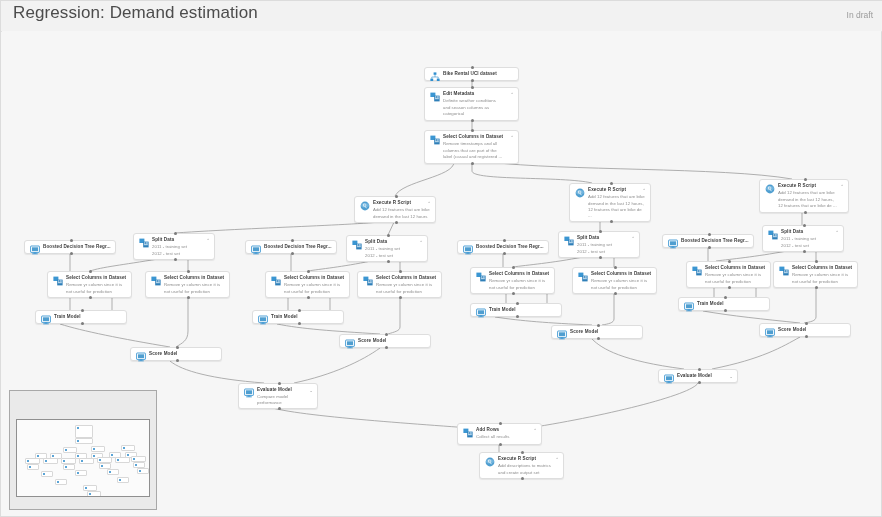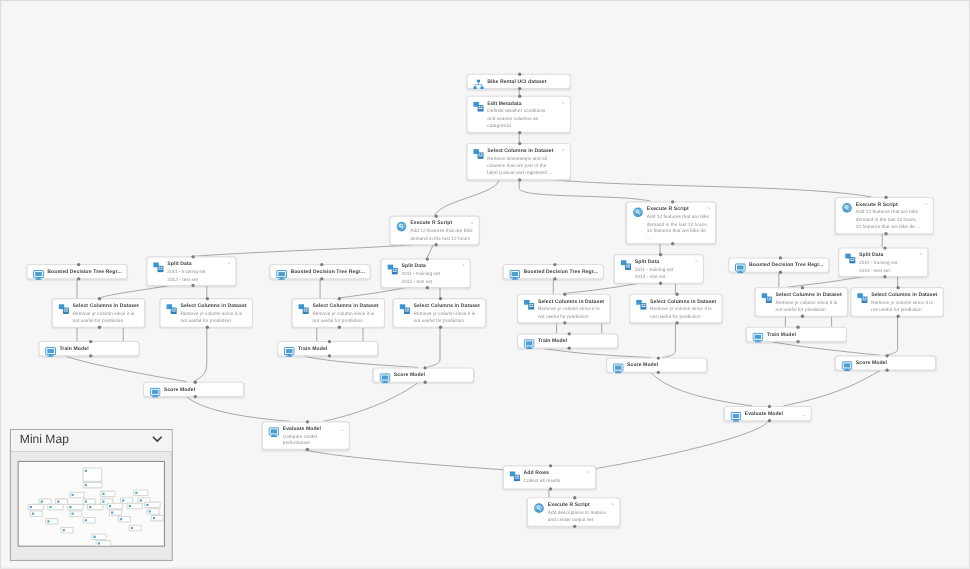--- a/index.html
+++ b/index.html
@@ -46,20 +46,24 @@
   #mm-body{position:absolute;left:6px;top:28px;width:134px;height:78px;
            background:#fbfbfb;border:1px solid #8f8f8f;box-sizing:border-box;overflow:hidden;}
   .mmn{position:absolute;background:#fff;border:1px solid #d8d8d8;border-radius:1px;}
   .mmn i{position:absolute;left:1px;top:1px;width:2px;height:2px;background:#5aa4d6;}
 </style>
 </head>
 <body>
 
 <div id="app">
 
+  <div id="header">
+    <div id="title">Regression: Demand estimation</div>
+    <div id="draft-state">In draft</div>
+  </div>
   <div id="saved-at">Draft saved at 15:21:40</div>
   <svg id="search-icon" viewBox="0 0 16 16">
     <circle cx="6.5" cy="6.5" r="4.2" fill="none" stroke="#6e6e6e" stroke-width="1.1"></circle>
     <line x1="9.7" y1="9.7" x2="14" y2="14.6" stroke="#6e6e6e" stroke-width="1.1"></line>
   </svg>
 
   <div id="canvas">
     <svg id="edges">
         <path d="M470,50 L470,56" fill="none" stroke="#a6a6a6" stroke-width="0.9"></path>
         <path d="M470,88 L470,99" fill="none" stroke="#a6a6a6" stroke-width="0.9"></path>
@@ -552,26 +556,20 @@
           <div class="sub">Add descriptions to matrics</div>
           <div class="sub">and create output set</div>
           <div class="chev">⌃</div>
           <div class="port" style="left: 41px; top: -2px;"></div>
           <div class="port" style="left: 41px; bottom: -2px;"></div>
         </div>
       </div>
   </div>
 
   <div id="minimap">
-    <div id="mm-head">
-      <div id="mm-title">Mini Map</div>
-      <svg id="mm-chev" viewBox="0 0 10 8">
-        <path d="M1,2 L5,6 L9,2" fill="none" stroke="#3a3a3a" stroke-width="1.4"></path>
-      </svg>
-    </div>
     <div id="mm-body">
         <div class="mmn" style="left: 58px; top: 5px; width: 16px; height: 11px;">
           <i></i>
         </div>
         <div class="mmn" style="left: 58px; top: 18px; width: 16px; height: 4px;">
           <i></i>
         </div>
         <div class="mmn" style="left: 46px; top: 27px; width: 12px; height: 4px;">
           <i></i>
         </div>

